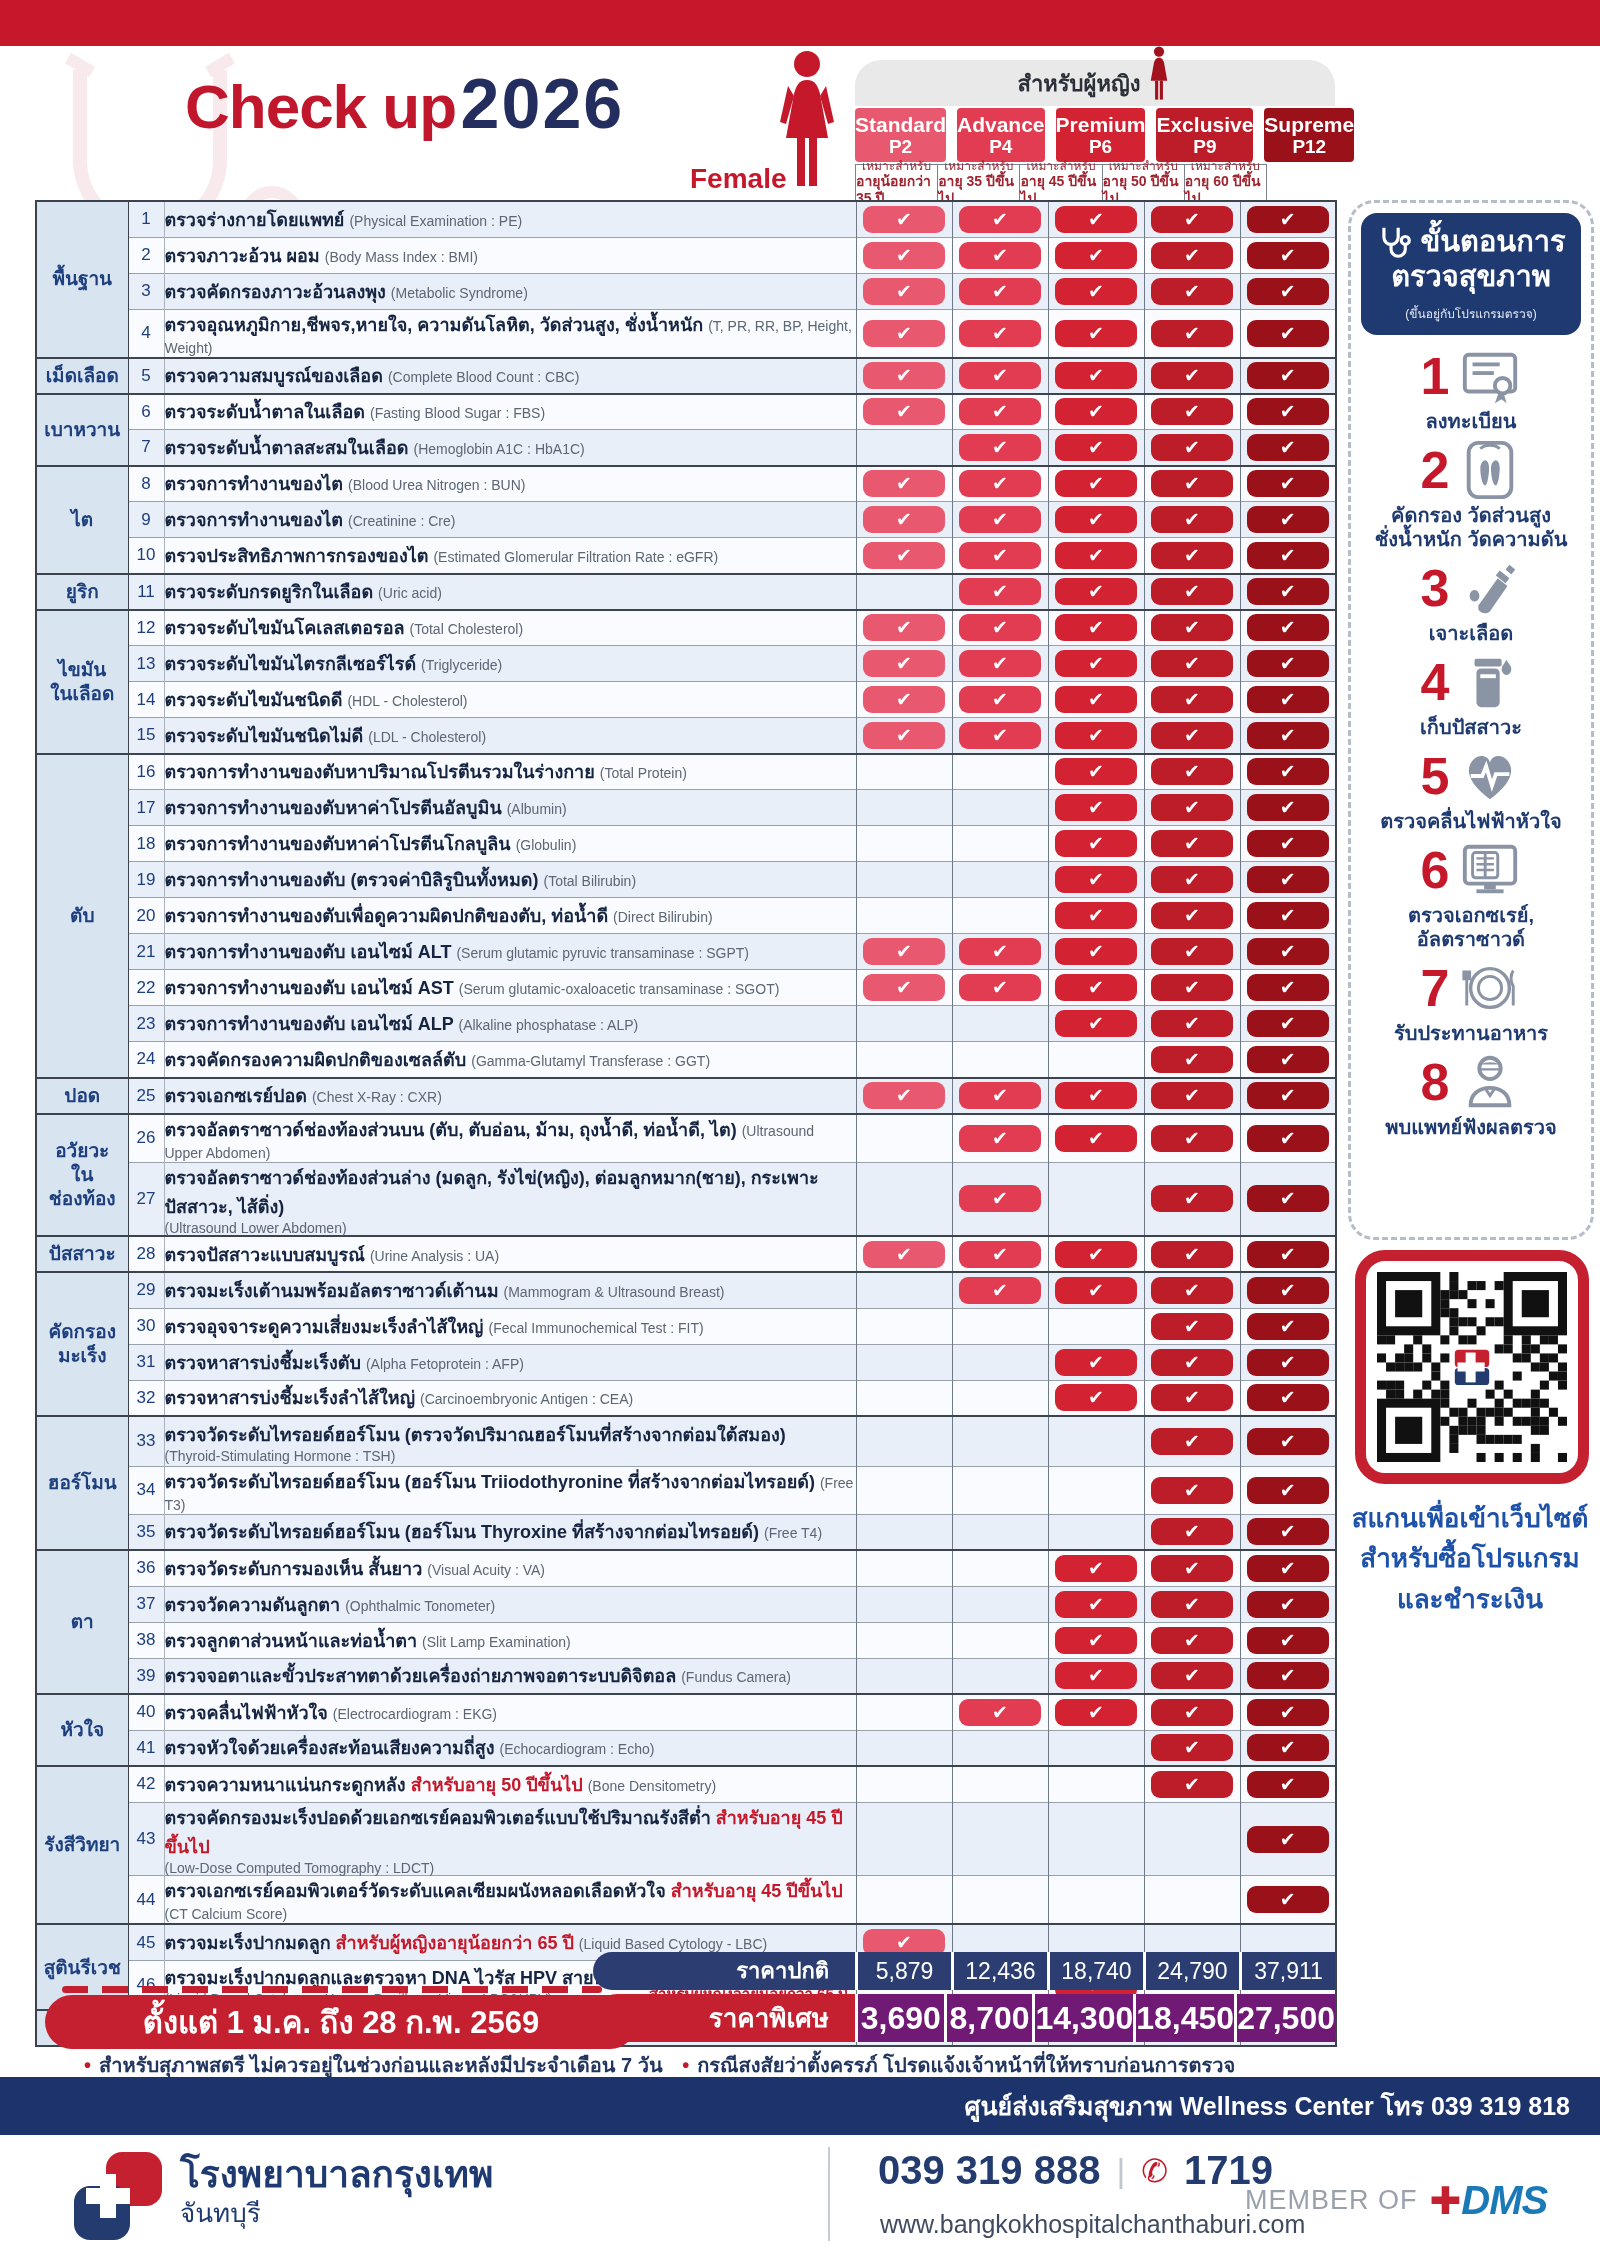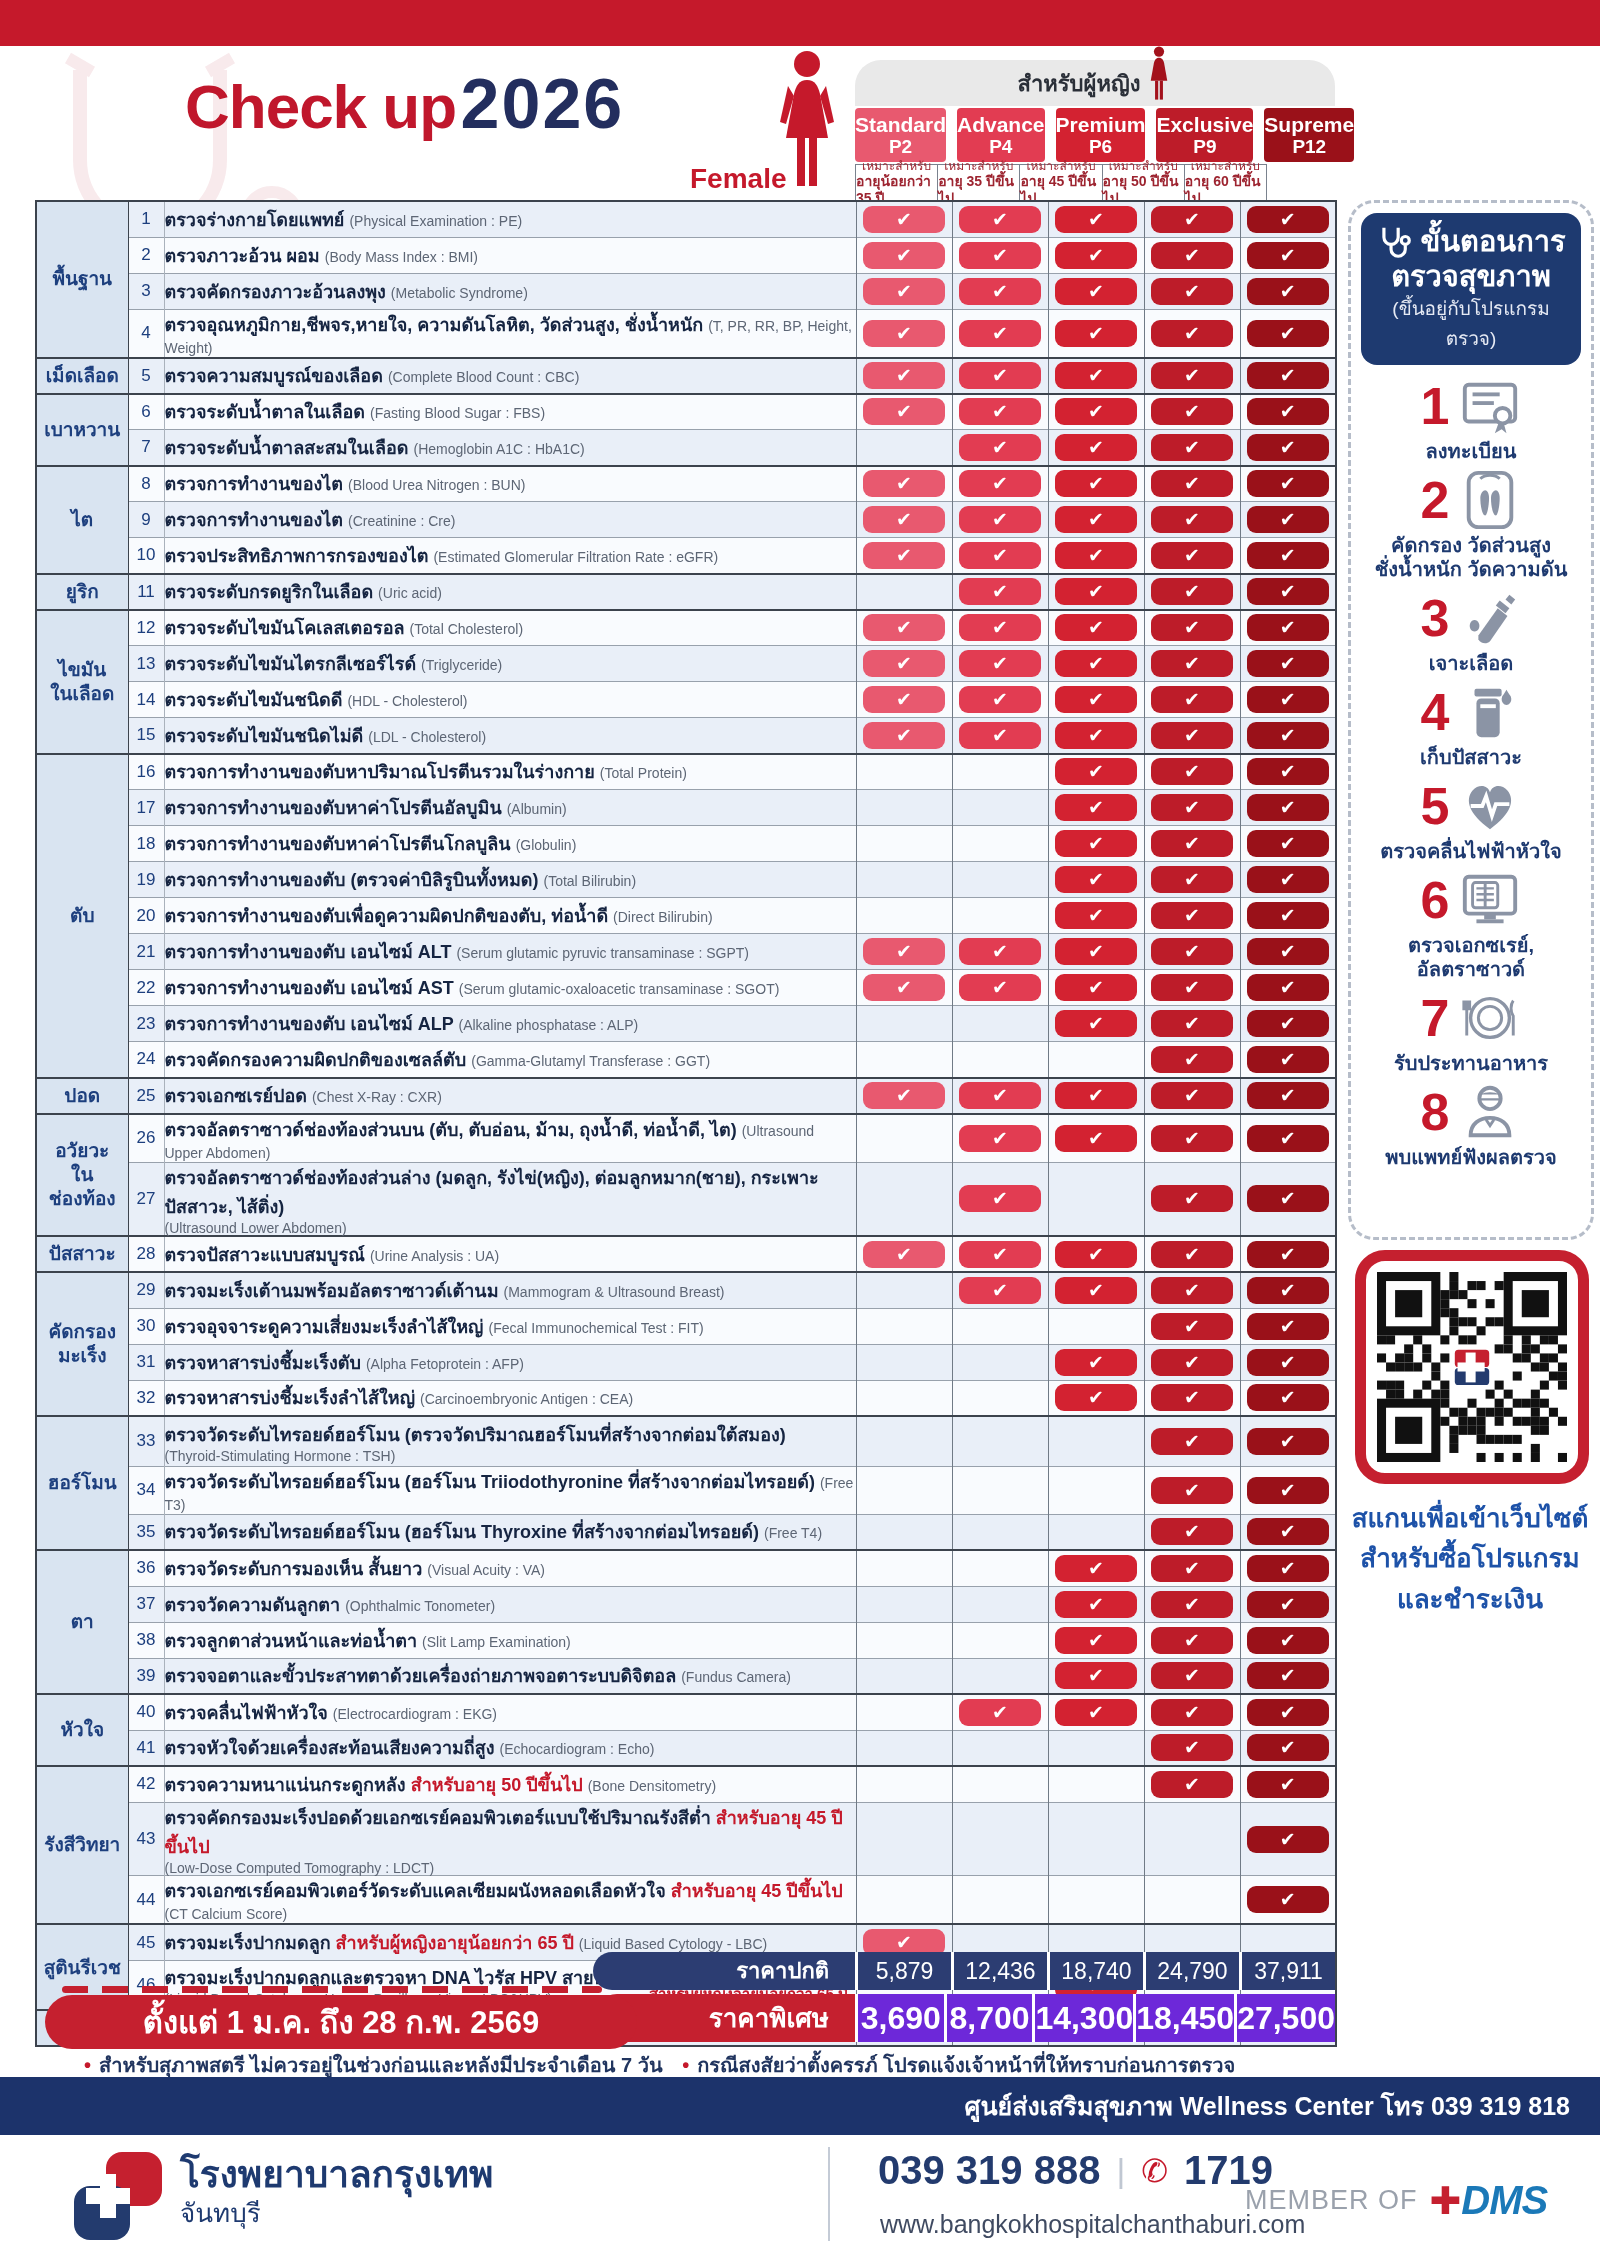--- a/index.html
+++ b/index.html
@@ -55,21 +55,21 @@
   
   .price-row{position:absolute;left:0;width:1300px;display:flex;justify-content:flex-end;}
   .price-row .plabel{width:262px;color:#fff;font-weight:bold;text-align:right;box-sizing:border-box;}
   .price-cells{width:480px;display:flex;}
   .pcell{flex:1;display:flex;align-items:center;justify-content:center;color:#fff;border-left:3px solid #fff;box-sizing:border-box;}
   .pr-normal{top:1892px;height:38px;}
   .pr-normal .plabel{background:#2c3d72;border-radius:20px 0 0 20px;font-size:22px;line-height:38px;padding-right:26px;}
   .pr-normal .pcell{background:#2c3d72;font-size:23px;}
   .pr-special{top:1934px;height:48px;}
   .pr-special .plabel{background:#c5202f;border-radius:24px 0 0 24px;font-size:26px;line-height:48px;padding-right:26px;}
-  .pr-special .pcell{background:#6d28d9;font-size:32px;font-weight:bold;}
+  .pr-special .pcell{background:#701a75;font-size:32px;font-weight:bold;}
   
   .promo-dashes{position:absolute;left:62px;top:1986px;width:540px;height:7px;border-radius:4px;
     background:repeating-linear-gradient(90deg,#c5202f 0 26px,transparent 26px 40px);}
   .promo-box{position:absolute;left:45px;top:1995px;width:592px;height:54px;background:#c5202f;border-radius:27px;
              color:#fff;font-size:31px;font-weight:bold;display:flex;align-items:center;justify-content:center;}
   .notes{position:absolute;left:70px;top:2049px;font-size:20px;font-weight:bold;color:#21355f;white-space:nowrap;}
   .notes .b{color:#c5192b;margin:0 8px 0 14px;}
   
   .wellness-bar{position:absolute;left:0;top:2077px;width:1600px;height:58px;background:#1c336b;color:#fff;
                 font-size:25px;font-weight:bold;text-align:right;line-height:58px;box-sizing:border-box;padding-right:30px;}
@@ -87,21 +87,21 @@
   .fmember .mo{font-size:27px;color:#9aa1ac;letter-spacing:1px;}
   .bdms{display:flex;align-items:center;}
   .bdms .bx{color:#c5202f;font-size:38px;font-weight:bold;}
   .bdms .dms{color:#1b79b8;font-size:40px;font-weight:bold;font-style:italic;letter-spacing:-1px;}
   
   .steps-panel{position:absolute;left:1348px;top:200px;width:246px;height:1040px;border:3px dashed #b6bdc9;
                border-radius:26px;background:#fff;box-sizing:border-box;}
   .steps-head{margin:10px;border-radius:16px;background:#1e3a70;padding:10px 6px 12px;text-align:center;}
   .steps-head .l1{display:flex;align-items:center;justify-content:center;gap:6px;}
   .steps-head .tt{color:#fff;font-weight:bold;font-size:29px;line-height:1.1;}
-  .steps-head .st{color:#e6eaf4;font-size:19px;margin-top:0;}
+  .steps-head .st{color:#e6eaf4;font-size:12px;margin-top:11px;}
   .step{text-align:center;margin-top:6px;}
   .step-top{display:flex;align-items:center;justify-content:center;gap:10px;}
   .step-num{color:#c5192b;font-weight:bold;font-size:52px;line-height:1;}
   .step-ic svg{width:62px;height:62px;display:block;}
   .step-label{color:#1e3a70;font-weight:bold;font-size:20px;line-height:1.2;white-space:pre-line;margin-top:2px;}
   .qr-box{position:absolute;left:1355px;top:1250px;width:212px;height:212px;border:11px solid #c5202f;border-radius:30px;
           background:#fff;display:flex;align-items:center;justify-content:center;}
   .qr-caption{position:absolute;left:1340px;top:1498px;width:260px;text-align:center;color:#1d52a8;
               font-weight:bold;font-size:26px;line-height:1.55;}
 </style>

